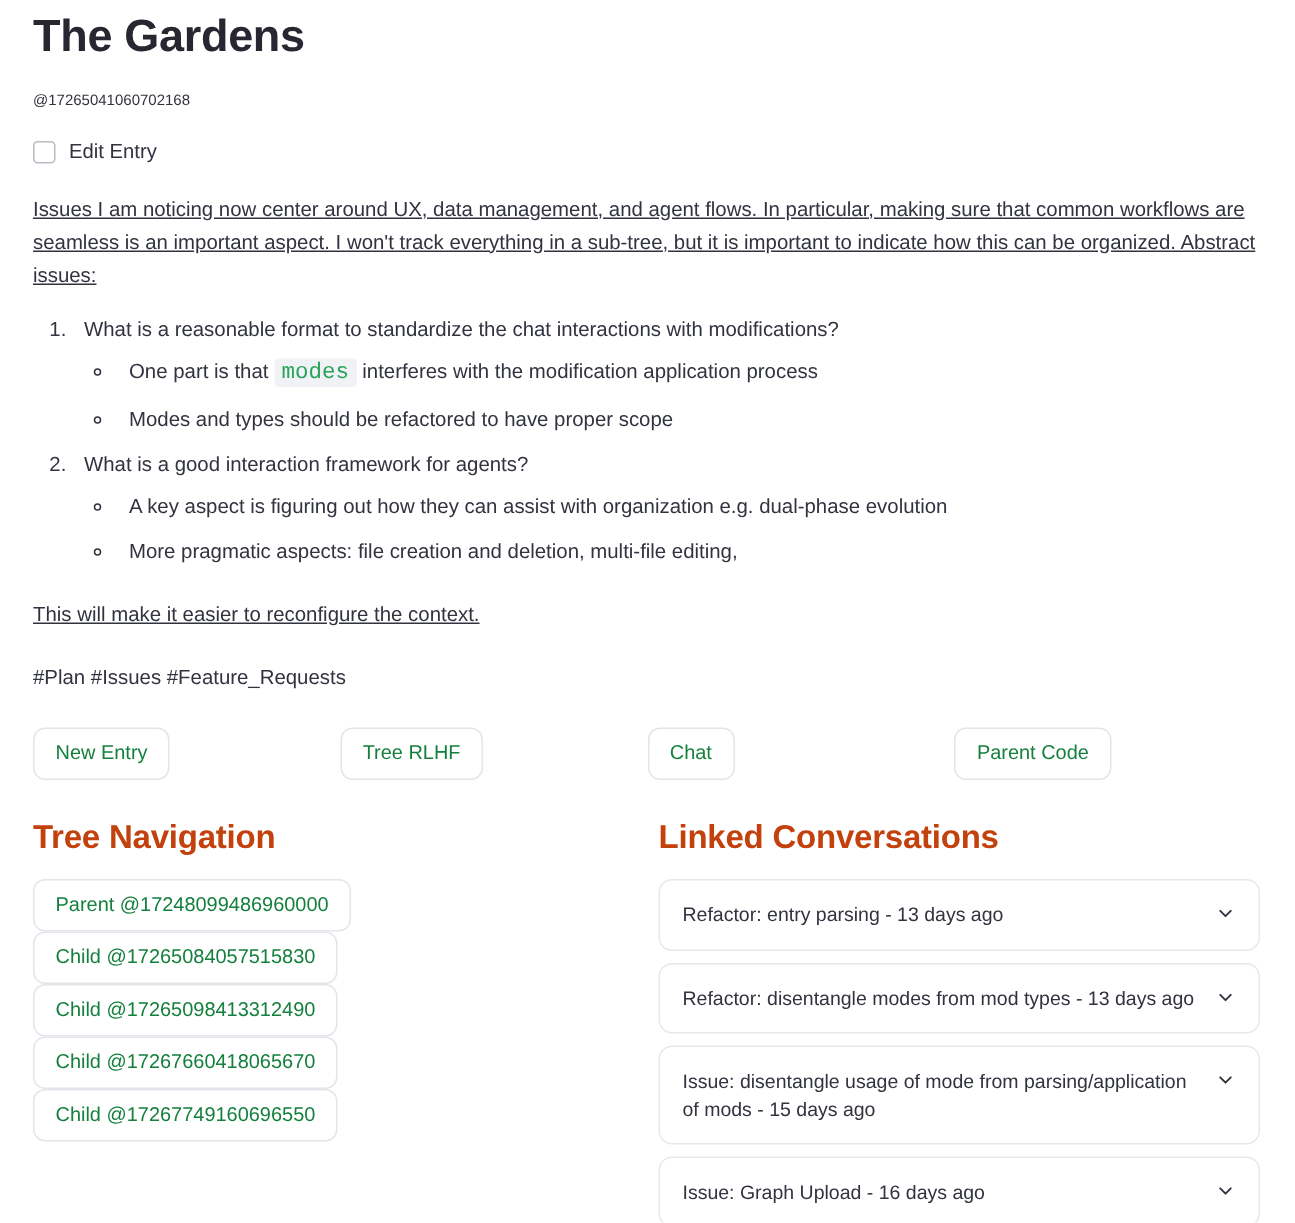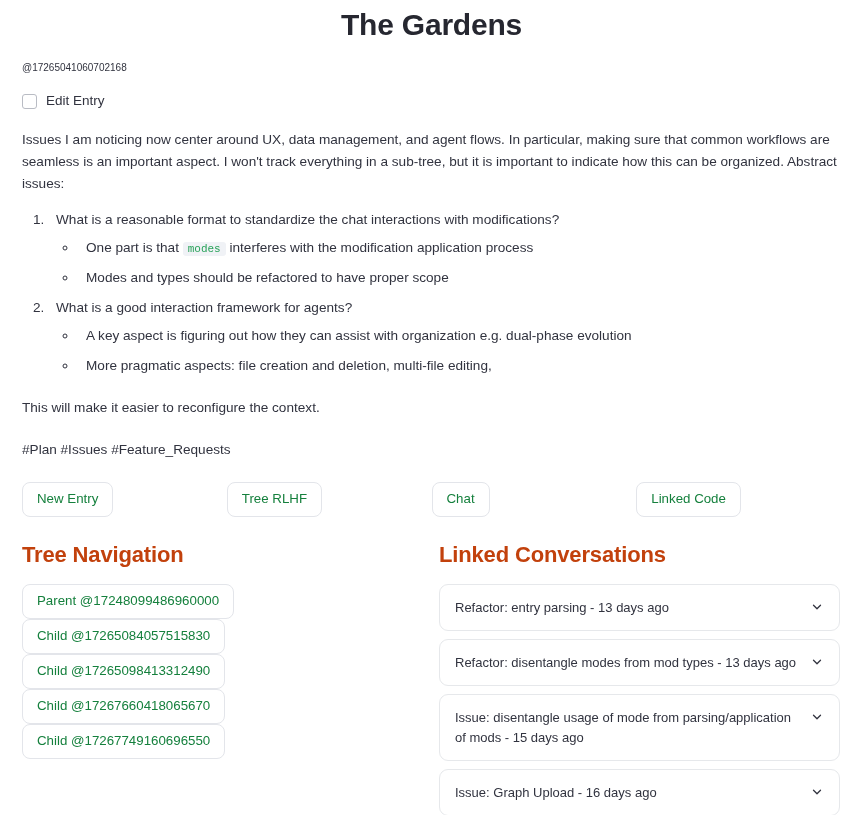--- a/index.html
+++ b/index.html
@@ -23,21 +23,20 @@
 
   
   .app-title {
     font-size: 30px;
     font-weight: 700;
     color: #262730;
     letter-spacing: -0.2px;
     margin: 0;
     padding-top: 6px;
     line-height: 1.25;
-    text-align: center;
   }
   .entry-id {
     font-size: 10px;
     color: #31333F;
     margin-top: 16px;
     line-height: 1.5;
   }
 
   
   .checkbox-row {
@@ -62,20 +61,21 @@
     text-align: right;
   }
 
   
   .body-para {
     font-size: 13.6px;
     line-height: 1.62;
     color: #31333F;
     margin: 20px 0 0 0;
     max-width: 818px;
+    text-decoration: underline;
   }
   .ordered-list {
     margin: 14px 0 0 0;
     padding-left: 26px;
     font-size: 13.6px;
     line-height: 1.62;
   }
   .ordered-list > li {
     margin-bottom: 2px;
     padding-left: 8px;
@@ -90,21 +90,21 @@
   }
   .sub-list > li {
     margin-bottom: 8px;
     padding-left: 8px;
   }
   .sub-list > li:first-child { margin-top: 4px; }
   code.inline-code {
     font-family: "Liberation Mono", monospace;
     background: #f0f2f6;
     color: #2aa35a;
-    font-size: 11px;
+    font-size: 15px;
     padding: 1px 5px;
     border-radius: 3px;
     white-space: nowrap;
   }
   .tags-line {
     font-size: 13.6px;
     color: #31333F;
     margin-top: 20px;
     line-height: 1.6;
   }
@@ -229,21 +229,21 @@
     </li>
   </ol>
 
   <p class="body-para">This will make it easier to reconfigure the context.</p>
   <div class="tags-line">#Plan #Issues #Feature_Requests</div>
 
   <div class="action-row">
     <button class="st-btn">New Entry</button>
     <button class="st-btn">Tree RLHF</button>
     <button class="st-btn">Chat</button>
-    <button class="st-btn">Linked Code</button>
+    <button class="st-btn">Parent Code</button>
   </div>
 
   <div class="columns">
 
     <div class="col-left">
       <h2 class="section-title">Tree Navigation</h2>
       <div class="tree-list">
         <button class="st-btn tree-btn">Parent @17248099486960000</button>
         <button class="st-btn tree-btn">Child @17265084057515830</button>
         <button class="st-btn tree-btn">Child @17265098413312490</button>

